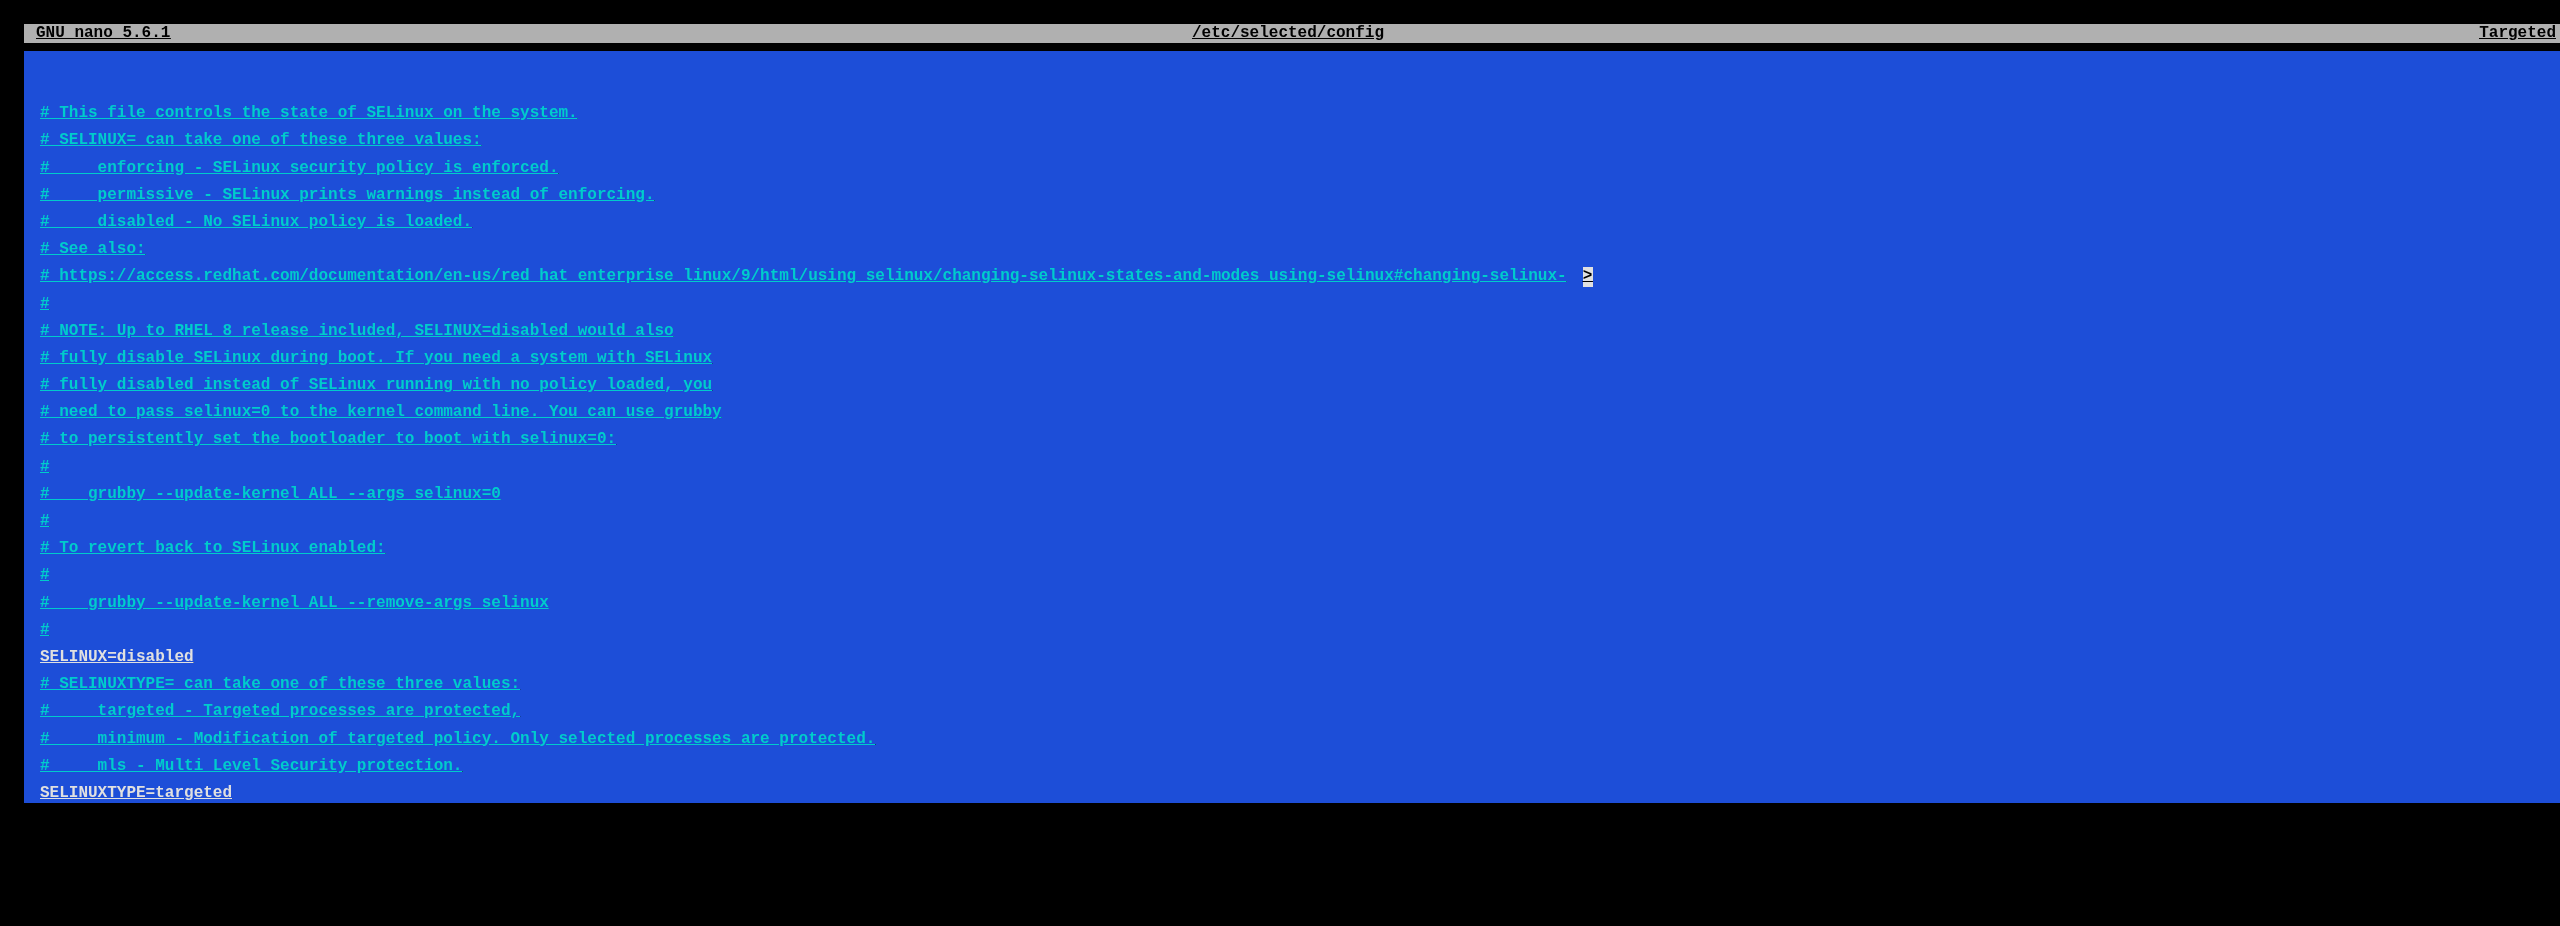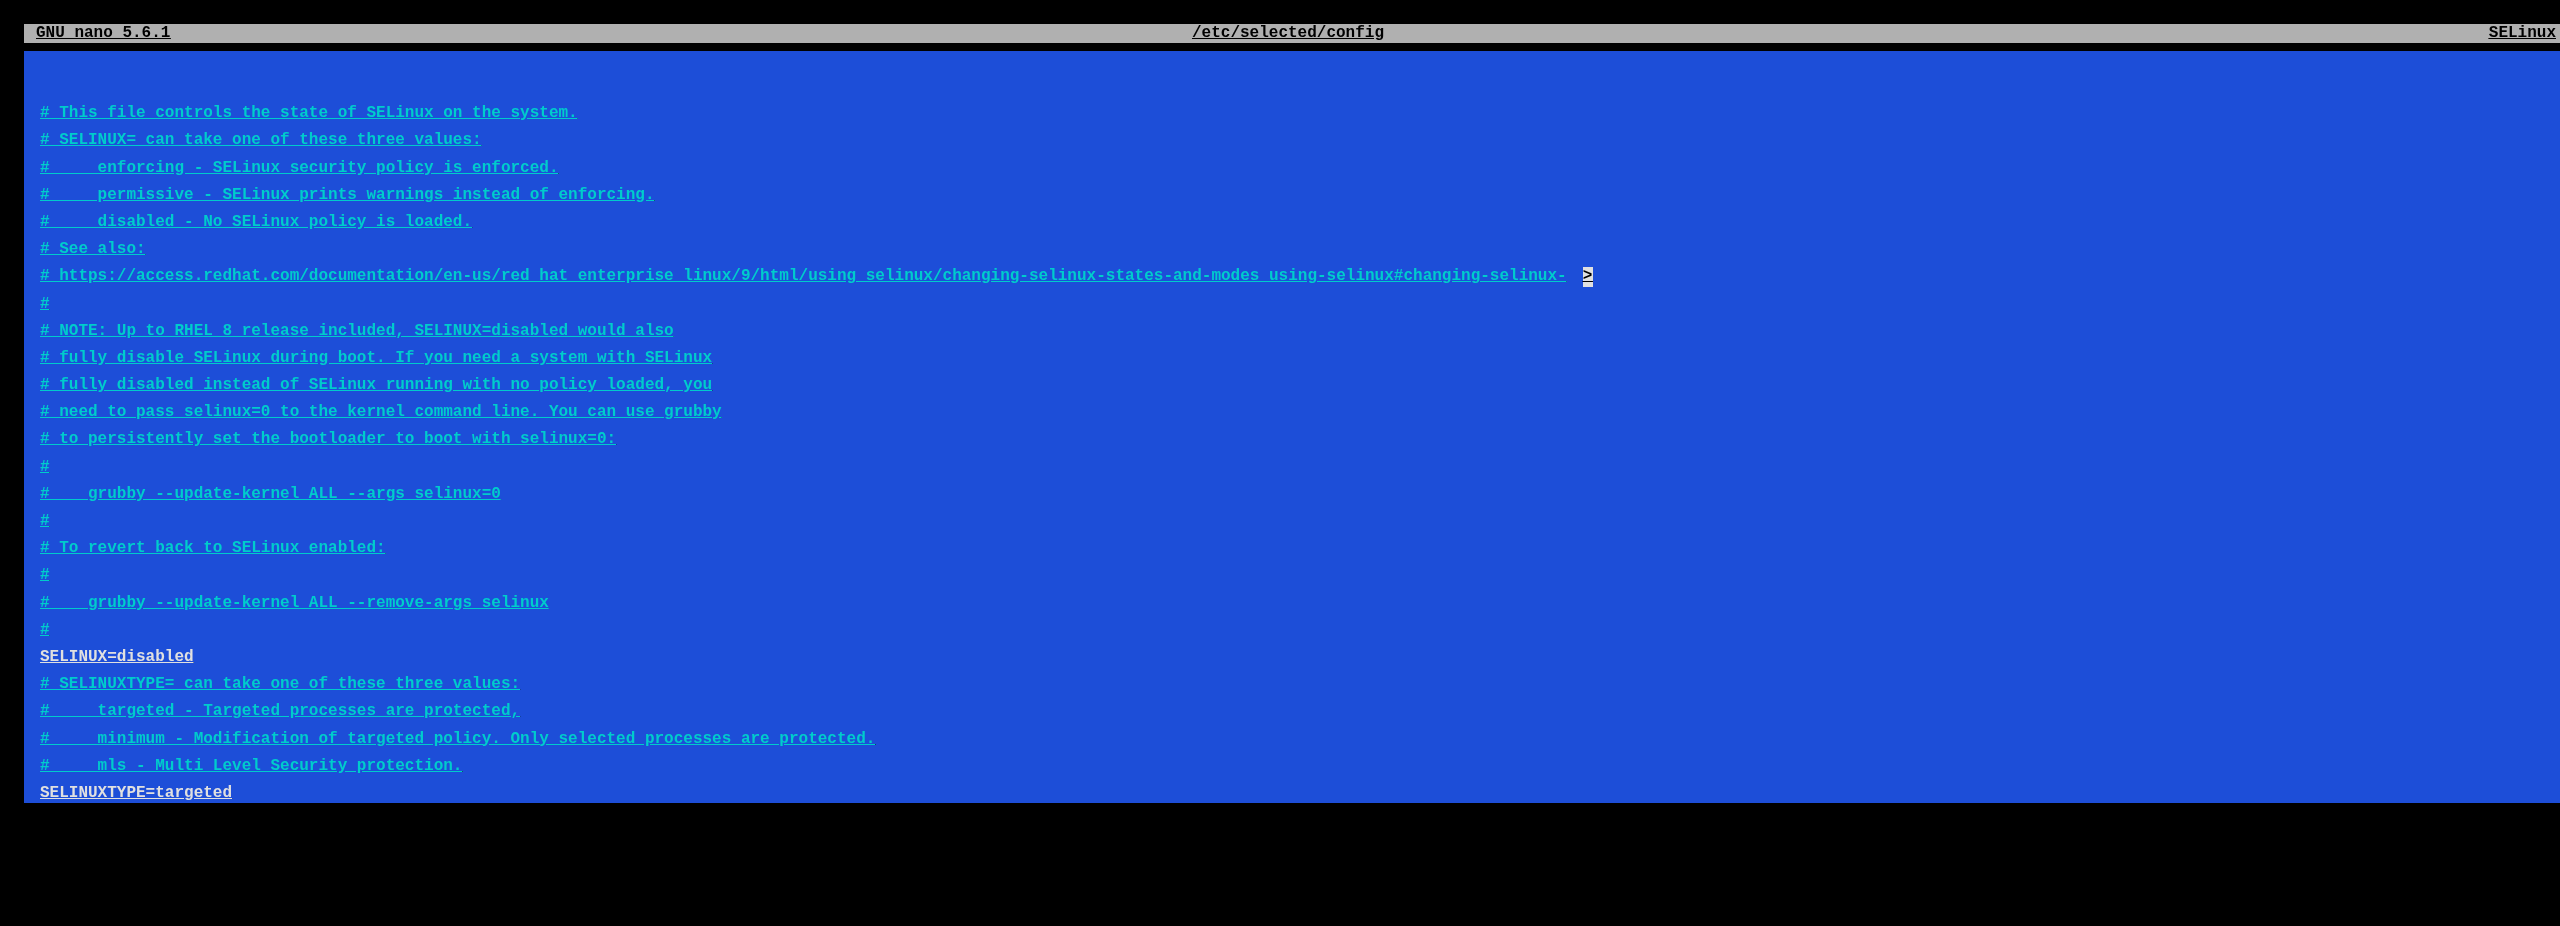--- a/index.html
+++ b/index.html
@@ -46,16 +46,16 @@
     overflow: hidden;
     flex: 0 0 auto;
   }
 </style>
 </head>
 <body>
 
 <div class="titlebar">
   <span>  GNU nano 5.6.1</span>
   <span class="center">/etc/selected/config</span>
-  <span>SELinux  </span>
+  <span>Targeted  </span>
 </div>
 
 <div class="editor" id="editor"><div class="line"></div><div class="line"><span class="comment-text"># This file controls the state of SELinux on the system.</span></div><div class="line"><span class="comment-text"># SELINUX= can take one of these three values:</span></div><div class="line"><span class="comment-text">#     enforcing - SELinux security policy is enforced.</span></div><div class="line"><span class="comment-text">#     permissive - SELinux prints warnings instead of enforcing.</span></div><div class="line"><span class="comment-text">#     disabled - No SELinux policy is loaded.</span></div><div class="line"><span class="comment-text"># See also:</span></div><div class="line long-line-wrap"><span class="comment-text long-line-text"># https://access.redhat.com/documentation/en-us/red_hat_enterprise_linux/9/html/using_selinux/changing-selinux-states-and-modes_using-selinux#changing-selinux-</span><span class="overflow-indicator">&gt;</span></div><div class="line"><span class="comment-text">#</span></div><div class="line"><span class="comment-text"># NOTE: Up to RHEL 8 release included, SELINUX=disabled would also</span></div><div class="line"><span class="comment-text"># fully disable SELinux during boot. If you need a system with SELinux</span></div><div class="line"><span class="comment-text"># fully disabled instead of SELinux running with no policy loaded, you</span></div><div class="line"><span class="comment-text"># need to pass selinux=0 to the kernel command line. You can use grubby</span></div><div class="line"><span class="comment-text"># to persistently set the bootloader to boot with selinux=0:</span></div><div class="line"><span class="comment-text">#</span></div><div class="line"><span class="comment-text">#    grubby --update-kernel ALL --args selinux=0</span></div><div class="line"><span class="comment-text">#</span></div><div class="line"><span class="comment-text"># To revert back to SELinux enabled:</span></div><div class="line"><span class="comment-text">#</span></div><div class="line"><span class="comment-text">#    grubby --update-kernel ALL --remove-args selinux</span></div><div class="line"><span class="comment-text">#</span></div><div class="line"><span class="setting-line">SELINUX=disabled</span></div><div class="line"><span class="comment-text"># SELINUXTYPE= can take one of these three values:</span></div><div class="line"><span class="comment-text">#     targeted - Targeted processes are protected,</span></div><div class="line"><span class="comment-text">#     minimum - Modification of targeted policy. Only selected processes are protected.</span></div><div class="line"><span class="comment-text">#     mls - Multi Level Security protection.</span></div><div class="line"><span class="setting-line">SELINUXTYPE=targeted</span></div></div>
 
 </body></html>

